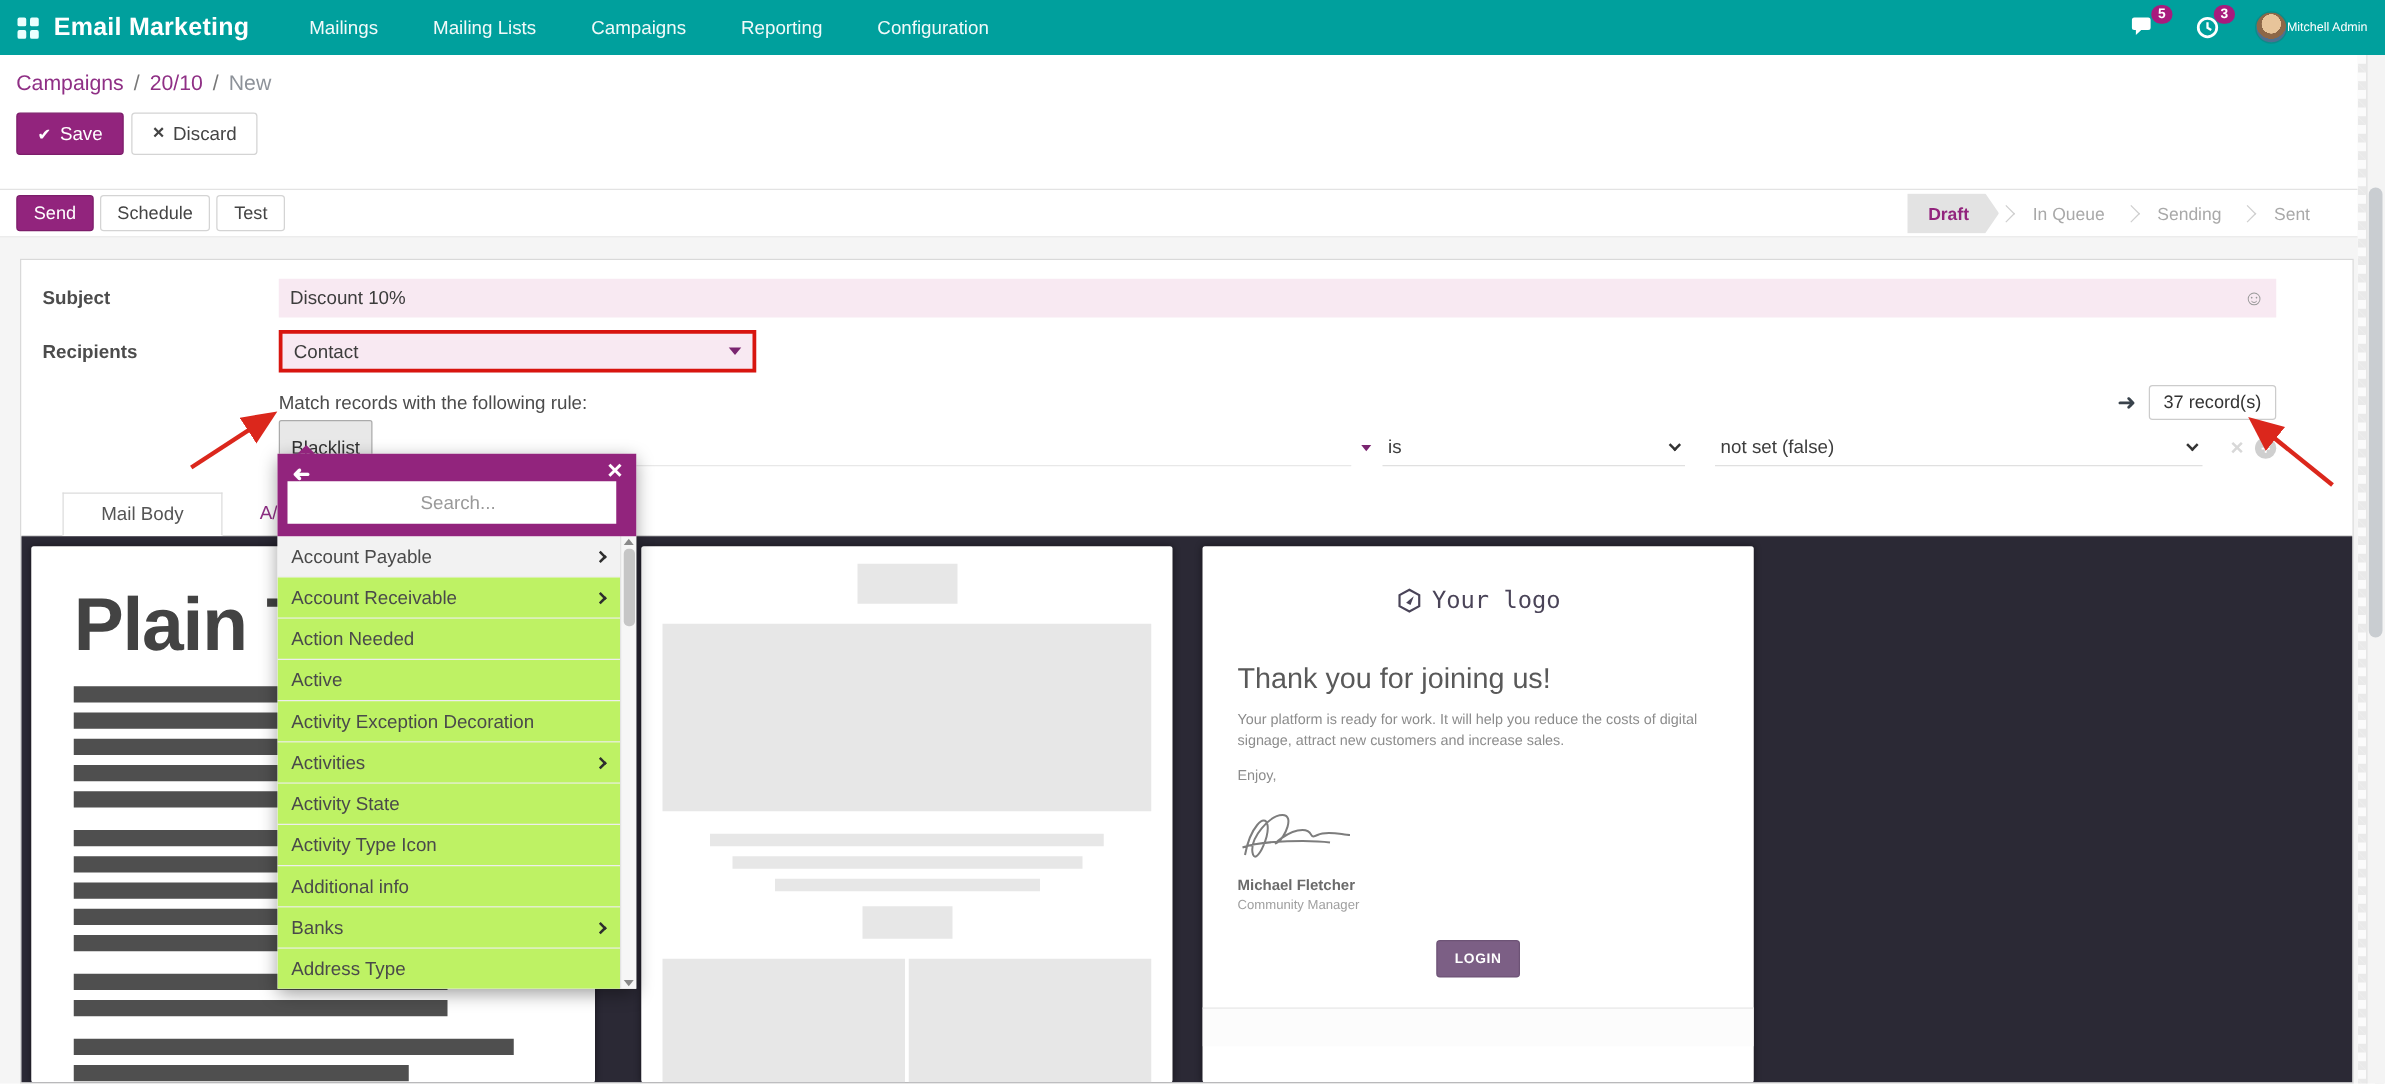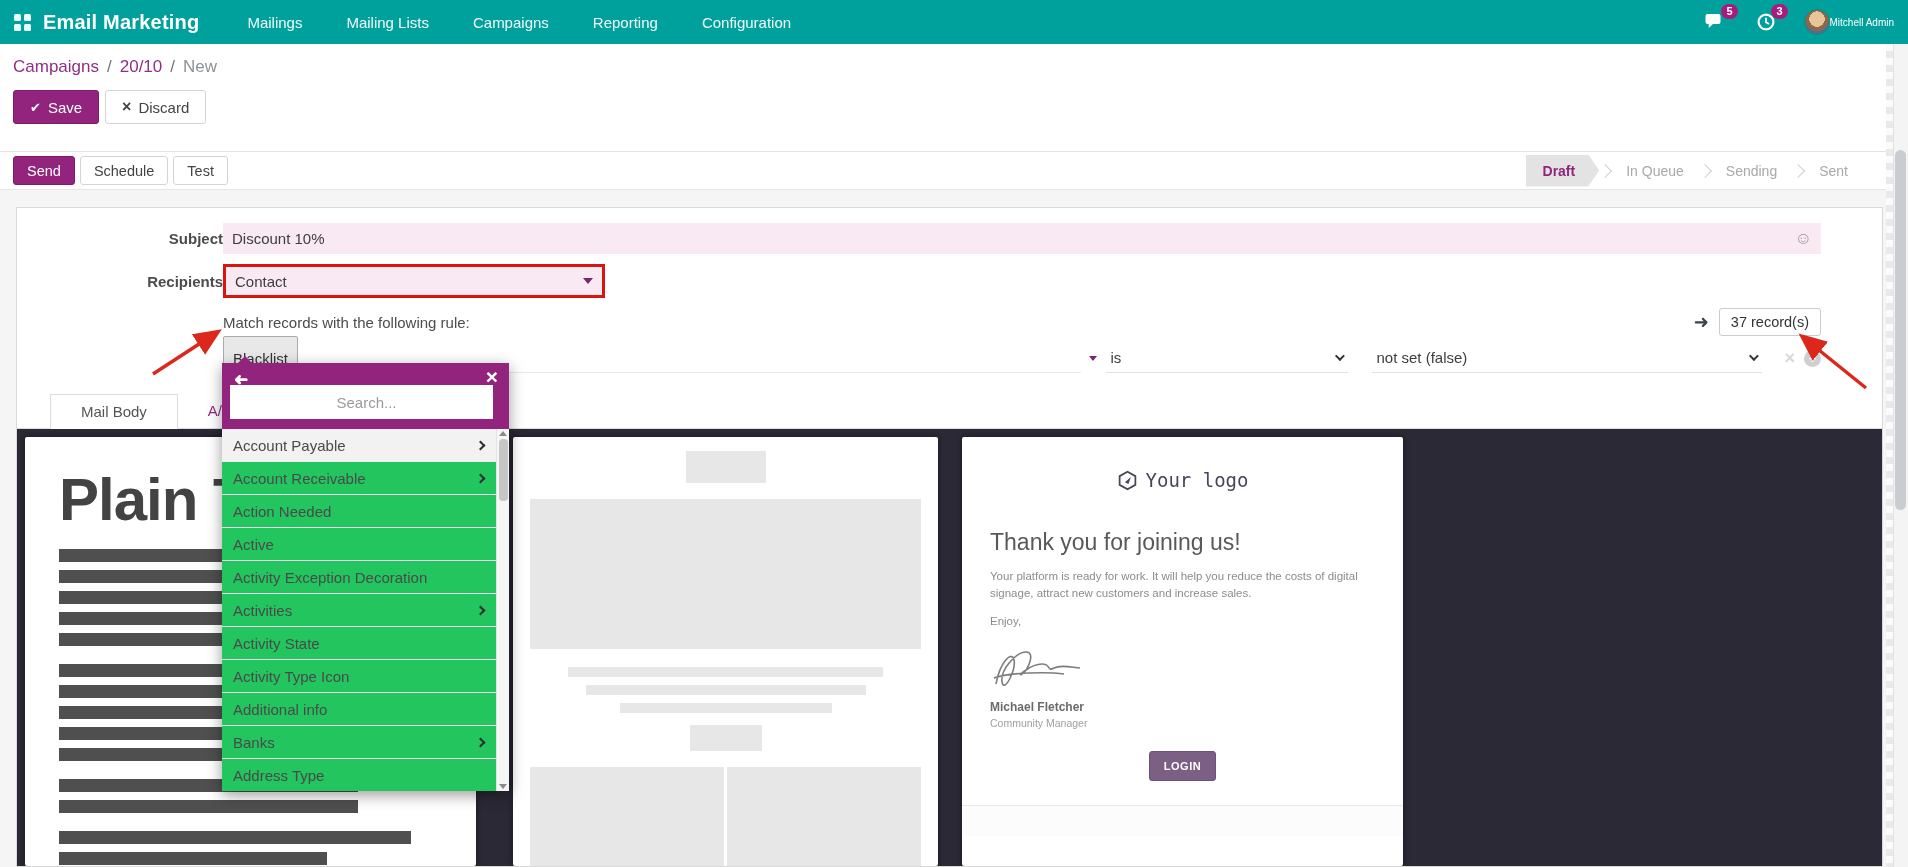--- a/index.html
+++ b/index.html
@@ -37,21 +37,21 @@
   .sgroup { display:flex; gap:5px; }
   .statusbar { margin-left:auto; margin-right:23px; display:flex; align-items:stretch; height:32px; font-size:14px; color:#a9a9a9; }
   .st-step { display:flex; align-items:center; padding:0 15px; background:#fff; cursor:pointer; }
   .st-step.active { background:#e3e3e3; color:#92247d; font-weight:bold; padding:0 24px 0 17px; clip-path:polygon(0 0, calc(100% - 11px) 0, 100% 50%, calc(100% - 11px) 100%, 0 100%); }
   .st-sep { width:10px; height:10px; border-top:1px solid #cfcfcf; border-right:1px solid #cfcfcf; transform:rotate(45deg); align-self:center; margin:0 1px; }
 
   
   .contentbg { position:absolute; left:0; top:190px; width:1886px; height:677px; background:#f5f5f5; }
   .sheet { position:absolute; left:16px; top:207px; width:1867px; height:660px; background:#fff; border:1px solid #d9d9d9; display:flex; flex-direction:column; overflow:hidden; z-index:6; }
   .form-pad { padding:15px 61px 0 17px; }
-  .frow { display:flex; align-items:center; margin-bottom:10px;text-align:right; }
+  .frow { display:flex; align-items:center; margin-bottom:10px; }
   .flabel { width:189px; flex:none; font-weight:bold; color:#4c4c4c; font-size:15px; }
   .field-pink { background:#f8e9f2; height:31px; display:flex; align-items:center; padding:0 9px; font-size:15px; color:#3d3d3d; }
   .subject-field { flex:1; justify-content:space-between; }
   .smiley { color:#9a9a9a; font-size:17px; cursor:pointer; }
   .recipients-field { width:382px; justify-content:space-between; border:3px solid #d8150f; height:34px; cursor:pointer; }
   .caret-purple { width:0; height:0; border-left:5px solid transparent; border-right:5px solid transparent; border-top:6px solid #7a2570; }
   .rule-intro-row { margin-left:189px; display:flex; align-items:center; justify-content:space-between; font-size:15px; color:#4c4c4c; }
   .records-group { display:flex; align-items:center; gap:10px; }
   .records-arrow { font-size:18px; color:#39424b; }
   .records-btn { border:1px solid #ccc; border-radius:3px; background:#fff; padding:5px 11px; font-size:14.5px; color:#333; cursor:pointer; }
@@ -106,21 +106,21 @@
   
   .popover { position:absolute; left:222px; top:363px; width:287px; height:428px; z-index:50; box-shadow:0 4px 14px rgba(0,0,0,.4); background:#fff; }
   .pop-pointer { position:absolute; top:-7px; left:16px; border-left:7px solid transparent; border-right:7px solid transparent; border-bottom:7px solid #92247d; }
   .pop-header { background:#92247d; height:66px; position:relative; padding-top:22px; }
   .pop-back { position:absolute; left:12px; top:6px; color:#fff; font-size:17px; font-weight:bold; transform:scaleX(-1); cursor:pointer; }
   .pop-close { position:absolute; right:11px; top:2px; color:#fff; font-size:21px; font-weight:bold; cursor:pointer; }
   .pop-search { display:block; width:263px; margin:0 8px; height:34px; border:none; outline:none; text-align:center; font-size:15px; color:#555; font-family:"Liberation Sans", sans-serif;padding-left:10px; }
   .pop-search::placeholder { color:#9a9a9a; }
   .pop-body { display:flex; height:362px; }
   .pop-rows { flex:1; overflow:hidden; }
-  .pop-item { height:33px; display:flex; align-items:center; justify-content:space-between; padding:0 12px 0 11px; border-bottom:1px solid #ededed; font-size:15px; color:#4a4a4a; cursor:pointer; background:#22c55e; }
+  .pop-item { height:33px; display:flex; align-items:center; justify-content:space-between; padding:0 12px 0 11px; border-bottom:1px solid #ededed; font-size:15px; color:#4a4a4a; cursor:pointer; background:#bef264; }
   .pop-item.hl { background:#f2f2f2; }
   .pop-item .chev { border-color:#2e2e2e; }
   .pop-scroll { width:13px; background:#f6f6f6; border-left:1px solid #e3e3e3; display:flex; flex-direction:column; align-items:center; padding:2px 0; }
   .sc-up { width:0; height:0; border-left:4px solid transparent; border-right:4px solid transparent; border-bottom:5px solid #8a8a8a; margin-bottom:3px; }
   .sc-down { width:0; height:0; border-left:4px solid transparent; border-right:4px solid transparent; border-top:5px solid #8a8a8a; margin-top:auto; }
   .sc-thumb { width:9px; height:62px; background:#c6c6c6; border-radius:4px; }
 
   
   .checker { position:absolute; left:1886px; top:44px; width:22px; height:823px; z-index:4;
     background-color:#fbfbfb;

